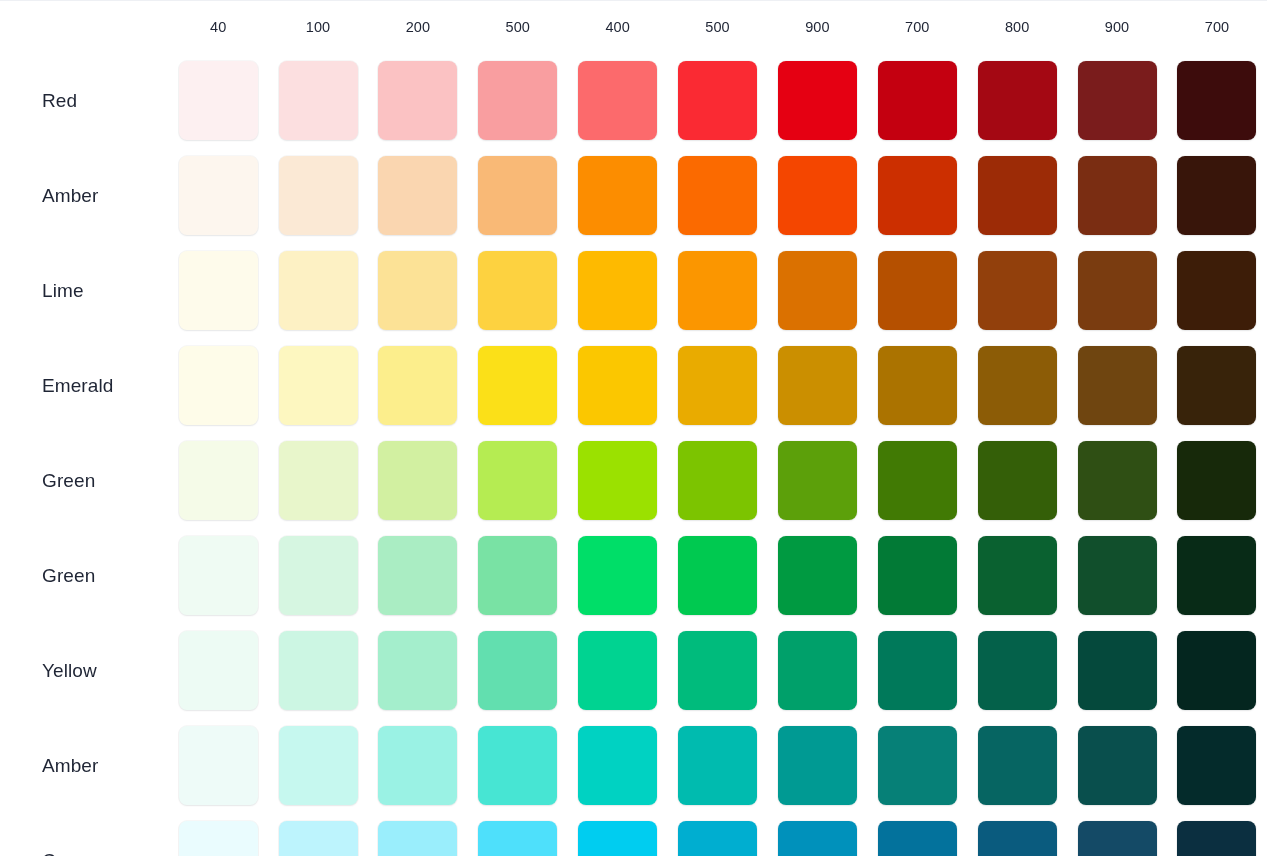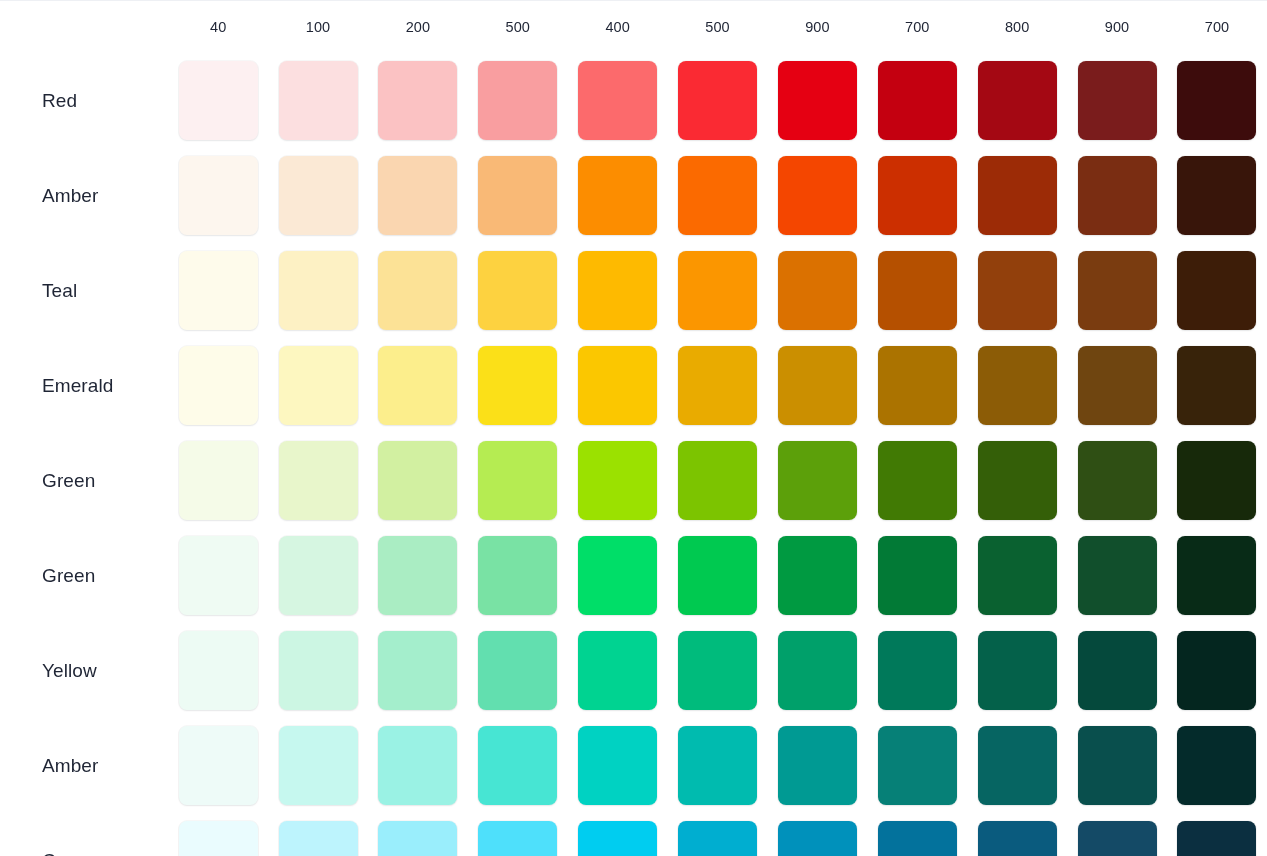--- a/index.html
+++ b/index.html
@@ -168,21 +168,21 @@
             <div class="swatch" style="background-color: rgb(156, 43, 6);"></div>
           </td>
           <td class="swatch-cell">
             <div class="swatch" style="background-color: rgb(122, 45, 18);"></div>
           </td>
           <td class="swatch-cell">
             <div class="swatch" style="background-color: rgb(56, 21, 10);"></div>
           </td>
         </tr>
         <tr>
-          <th class="row-label">Teal</th>
+          <th class="row-label">Lime</th>
           <td class="swatch-cell">
             <div class="swatch" style="background-color: rgb(254, 251, 235);"></div>
           </td>
           <td class="swatch-cell">
             <div class="swatch" style="background-color: rgb(253, 241, 196);"></div>
           </td>
           <td class="swatch-cell">
             <div class="swatch" style="background-color: rgb(252, 226, 150);"></div>
           </td>
           <td class="swatch-cell">

